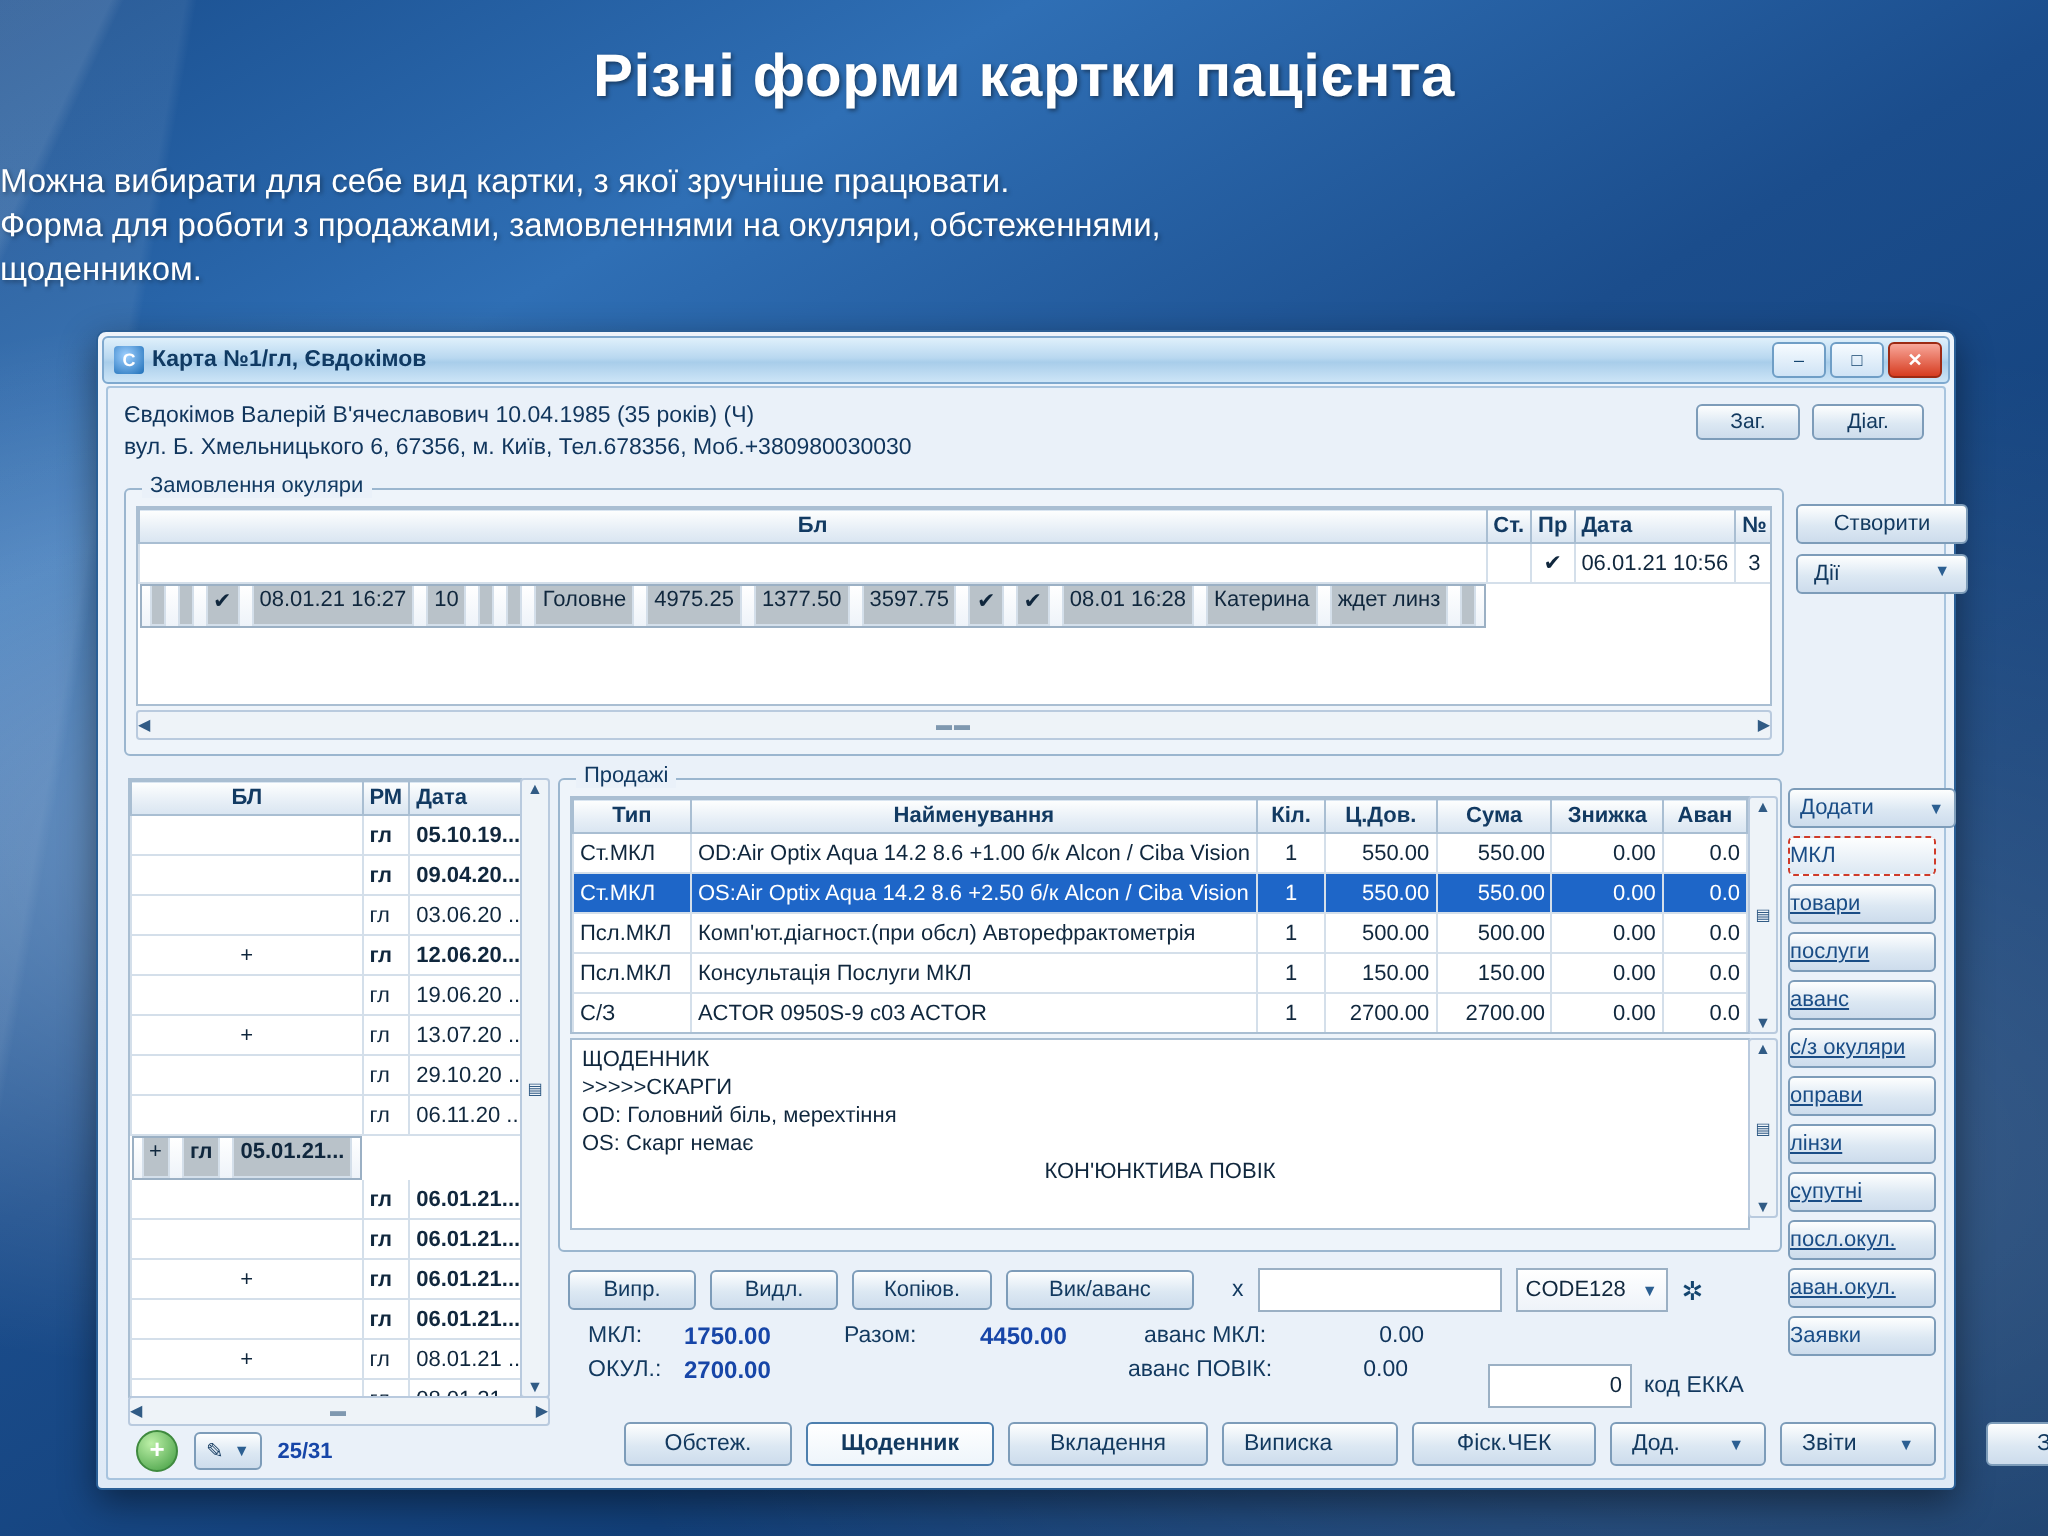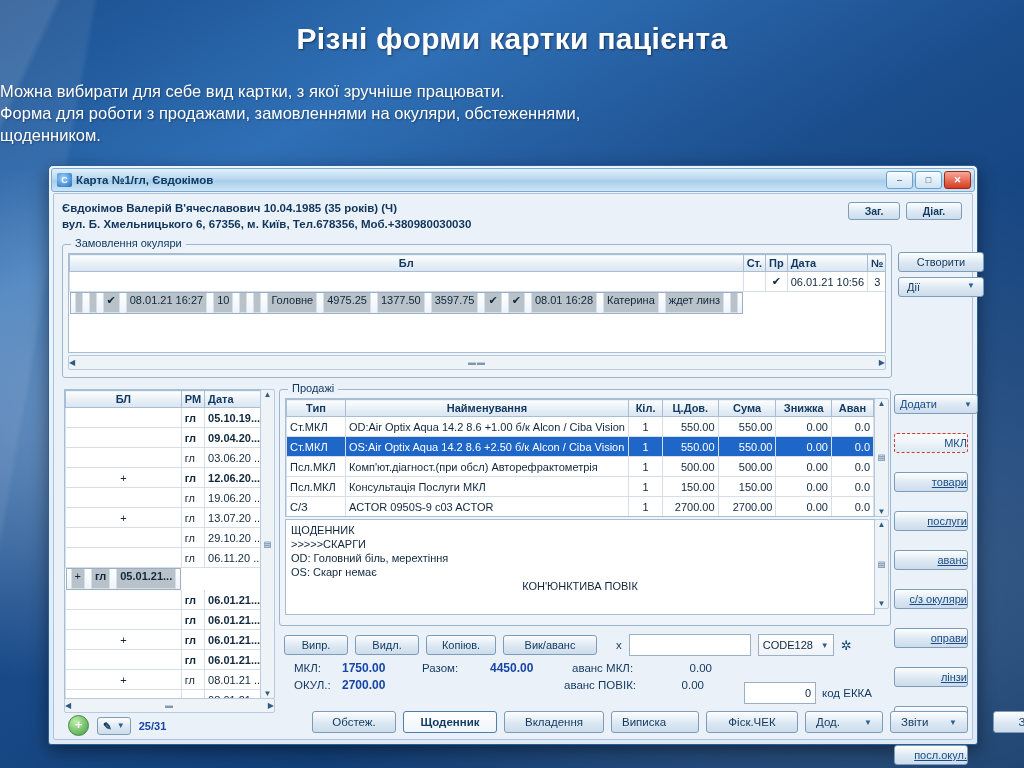--- a/index.html
+++ b/index.html
@@ -56,29 +56,29 @@
     display:flex;align-items:center;justify-content:center;
   }
   .winbtn.close{background:linear-gradient(#f8a79a,#d63c20);border-color:#9c2a14;color:#fff;font-weight:bold;}
 
   .client{
     position:absolute;left:4px;top:27px;width:918px;height:545px;
     background:#eaf1f9;border:1px solid #a8c4de;border-radius:2px;
   }
 
   .hdr{padding:6px 8px 2px 8px;}
-  .hdr .l{font-size:11.5px;font-weight:bold;color:#10355c;line-height:16px;}
+  .hdr .l{font-size:11.5px;font-weight:normal;color:#10355c;line-height:16px;}
   .hdrbtns{position:absolute;right:10px;top:8px;display:flex;gap:6px;}
   .btn{
     border:1px solid #7d9cb9;border-radius:3px;
     background:linear-gradient(#fdfefe,#dce8f3 55%,#cddcec);
     font-size:11px;color:#12395f;padding:3px 8px;text-align:center;
     font-family:"Liberation Sans",sans-serif;white-space:nowrap;
   }
-  .btn.small{padding:2px 7px;font-size:10.5px;font-weight:bold;}
+  .btn.small{padding:2px 7px;font-size:10.5px;}
 
   
   .group{
     position:absolute;border:1px solid #9bb6cf;border-radius:3px;background:#eef4fa;
   }
   .group>.glabel{
     position:absolute;left:8px;top:-8px;background:#eaf1f9;padding:0 4px;
     font-size:11px;color:#123a62;
   }
 
@@ -102,23 +102,23 @@
     height:13px;background:#eef3f8;border:1px solid #b9cade;border-radius:2px;
     display:flex;align-items:center;justify-content:space-between;font-size:8px;color:#315b85;
   }
   .scrollh .thumbline{flex:1;text-align:center;color:#7f98b0;letter-spacing:1px;}
   .scrollv{
     width:13px;background:#eef3f8;border:1px solid #b9cade;border-radius:2px;
     display:flex;flex-direction:column;align-items:center;justify-content:space-between;font-size:8px;color:#315b85;
   }
 
   .sidebtn{
-    display:block;width:72px;margin-bottom:19px;border:1px solid #7d9cb9;border-radius:3px;
+    display:block;width:72px;margin-bottom:4px;border:1px solid #7d9cb9;border-radius:3px;
     background:linear-gradient(#fdfefe,#dce8f3 55%,#cddcec);
-    font-size:11px;color:#1a4d86;padding:3px 0;text-align:right;
+    font-size:11px;color:#1a4d86;padding:3px 0;text-align:left;
   }
   .sidebtn.link{color:#1a4d86;text-decoration:underline;}
   .sidebtn.active{border:1px dashed #cf3b2a;background:linear-gradient(#fdfefe,#dce8f3);}
 
   .tabbtn{
     border:1px solid #7d9cb9;border-radius:3px;
     background:linear-gradient(#fdfefe,#dce8f3 55%,#cddcec);
     font-size:11.5px;color:#12395f;padding:4px 10px;
   }
   .tabbtn.active{background:linear-gradient(#ffffff,#eef5fb);border-color:#4d7fae;font-weight:bold;}

